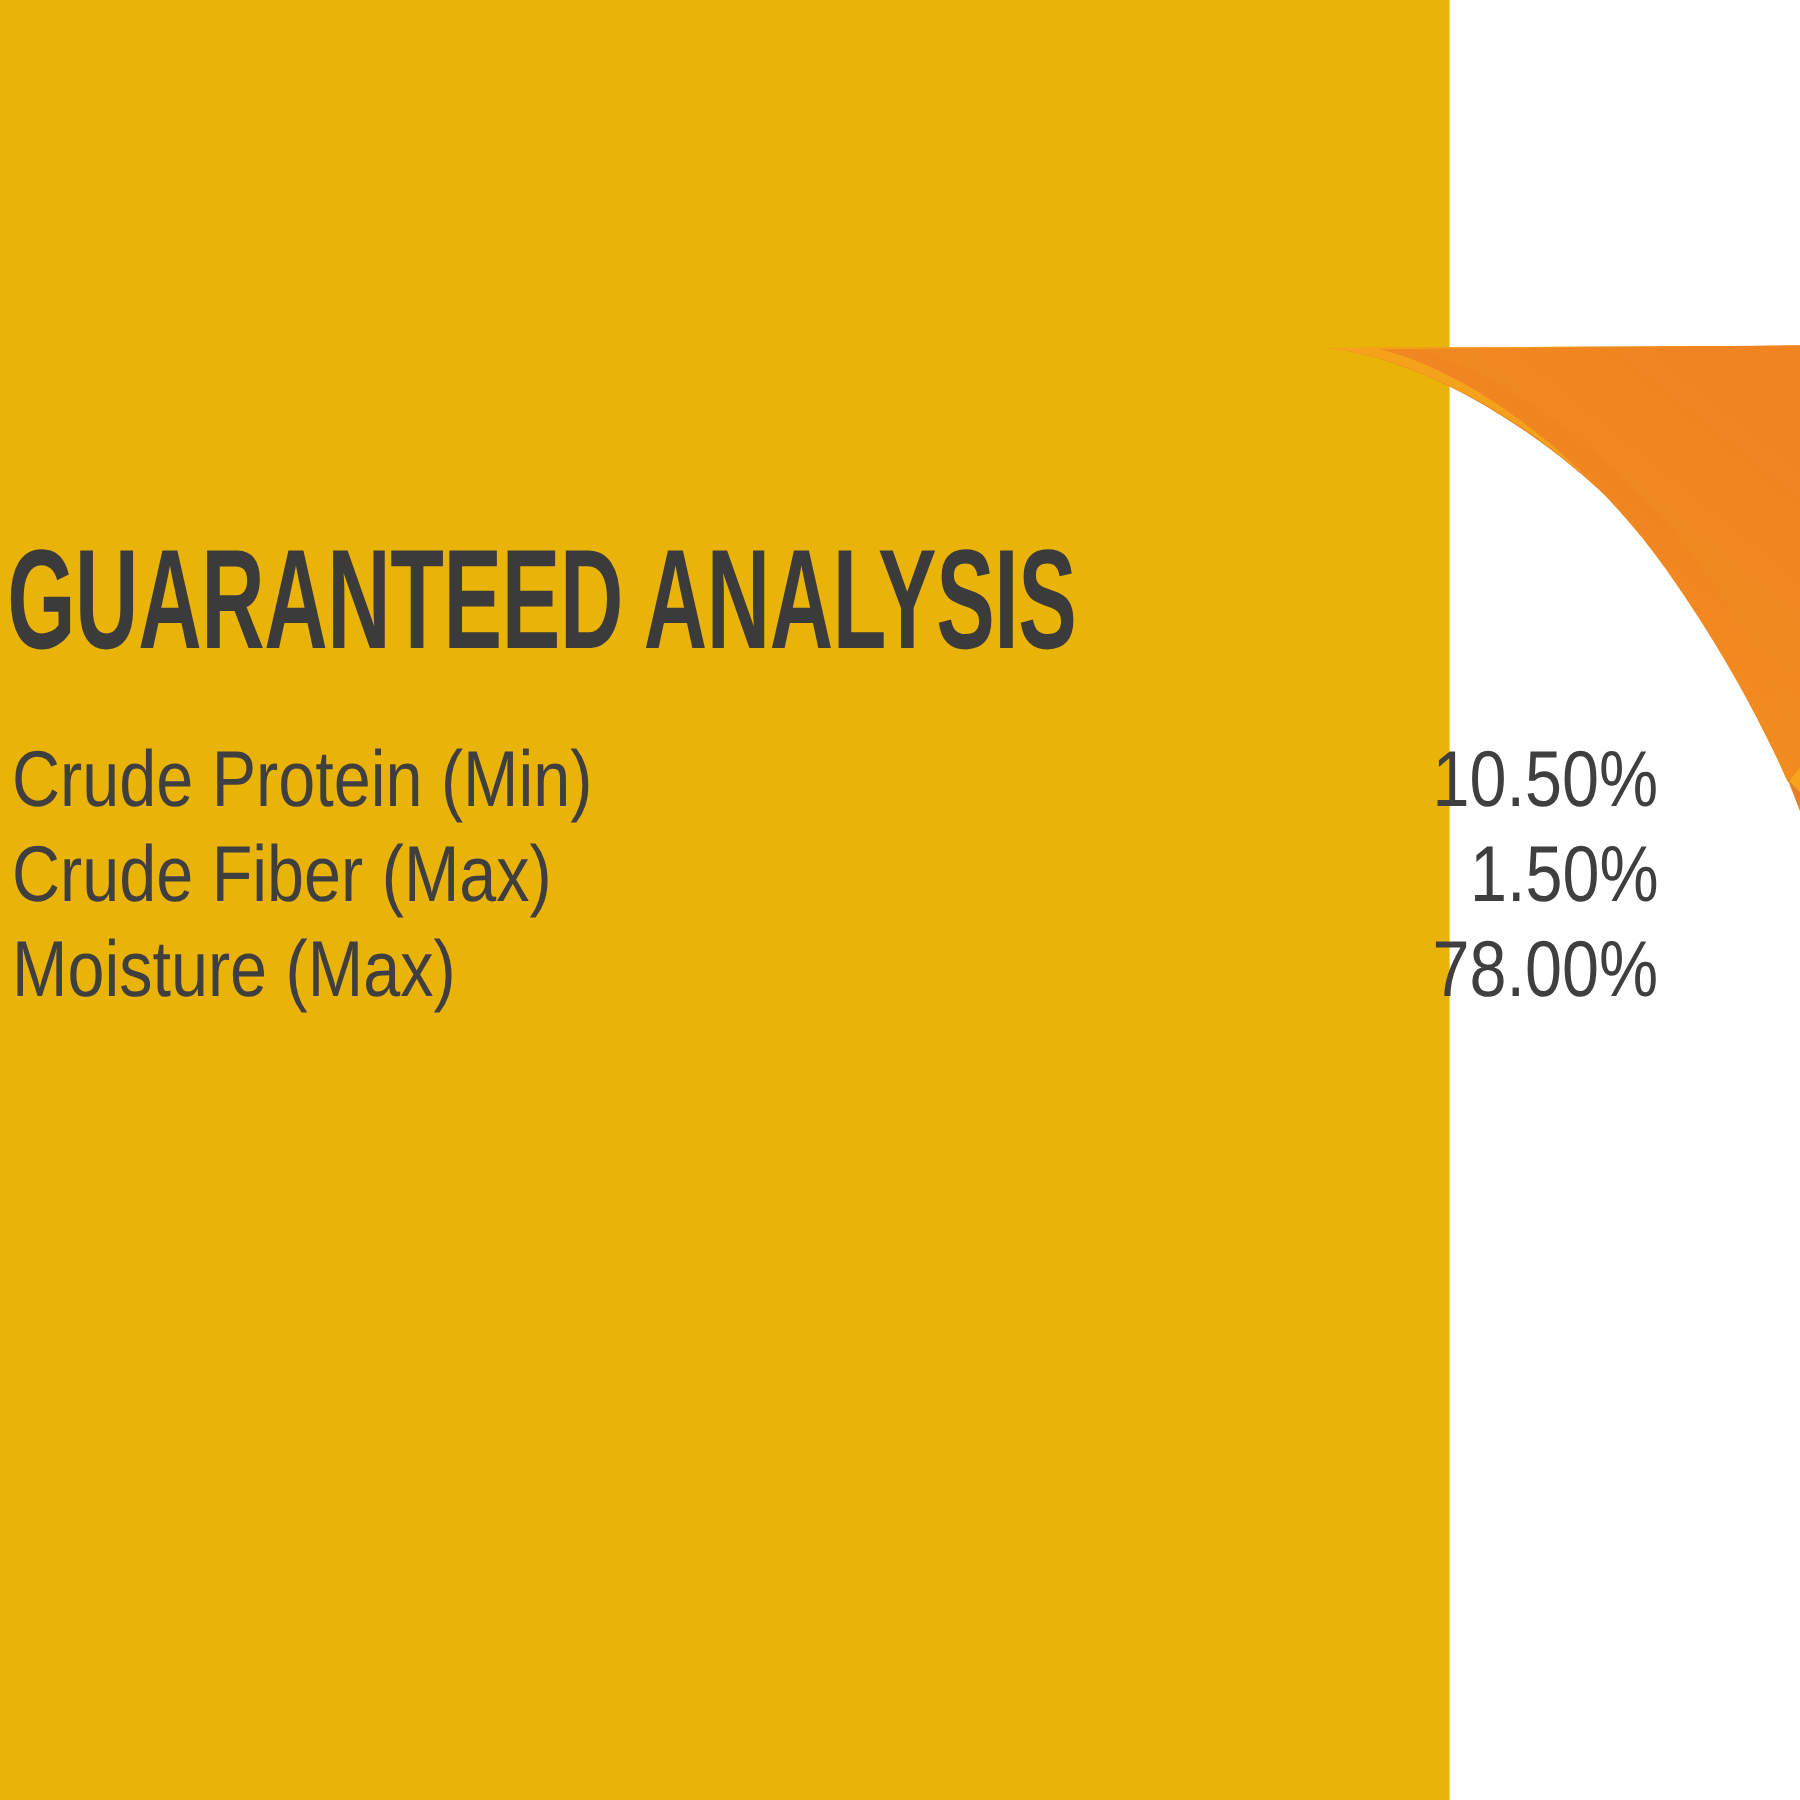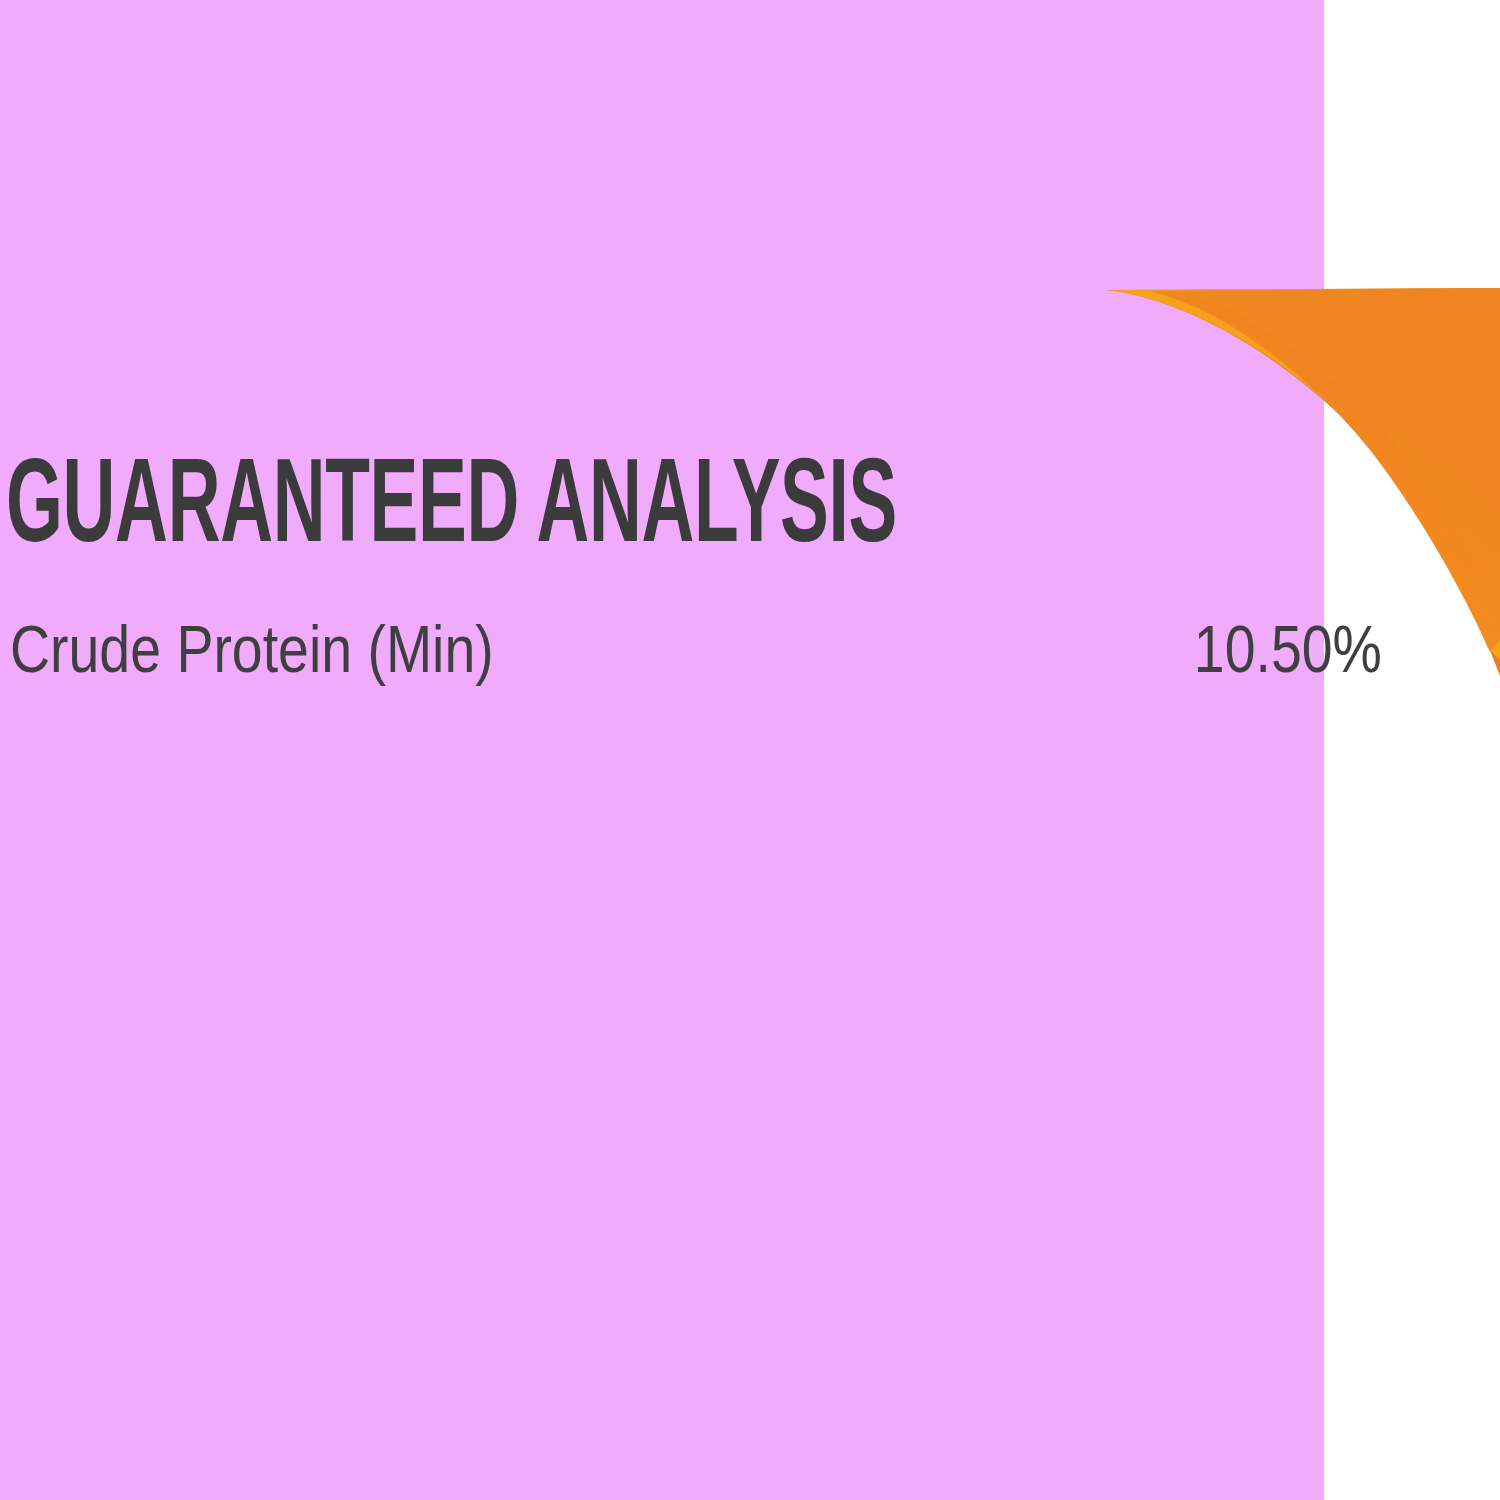--- a/index.html
+++ b/index.html
@@ -9,23 +9,23 @@
   }
   body {
     width: 1500px;
     height: 1500px;
     font-family: "Liberation Sans", sans-serif;
     overflow: hidden;
   }
 
   #label-panel {
     position: relative;
-    width: 1324px;
+    width: 1208px;
     height: 1500px;
-    background: #f0abfc;
+    background: #eab308;
   }
 
   
   #swoosh-graphic {
     position: absolute;
     top: 0;
     left: 1020px;
     width: 480px;
     height: 760px;
     pointer-events: none;
@@ -119,19 +119,27 @@
   <div id="panel-title">GUARANTEED ANALYSIS</div>
 
   <div id="analysis-table">
 
     <div class="analysis-row">
       <span class="nutrient-name">Crude Protein (Min)</span>
       <span class="nutrient-value">10.50%</span>
     </div>
 
 
+    <div class="analysis-row">
+      <span class="nutrient-name">Crude Fiber (Max)</span>
+      <span class="nutrient-value">1.50%</span>
+    </div>
 
+    <div class="analysis-row">
+      <span class="nutrient-name">Moisture (Max)</span>
+      <span class="nutrient-value">78.00%</span>
+    </div>
 
 
 
 
   </div>
 </div>
 
 </body></html>

